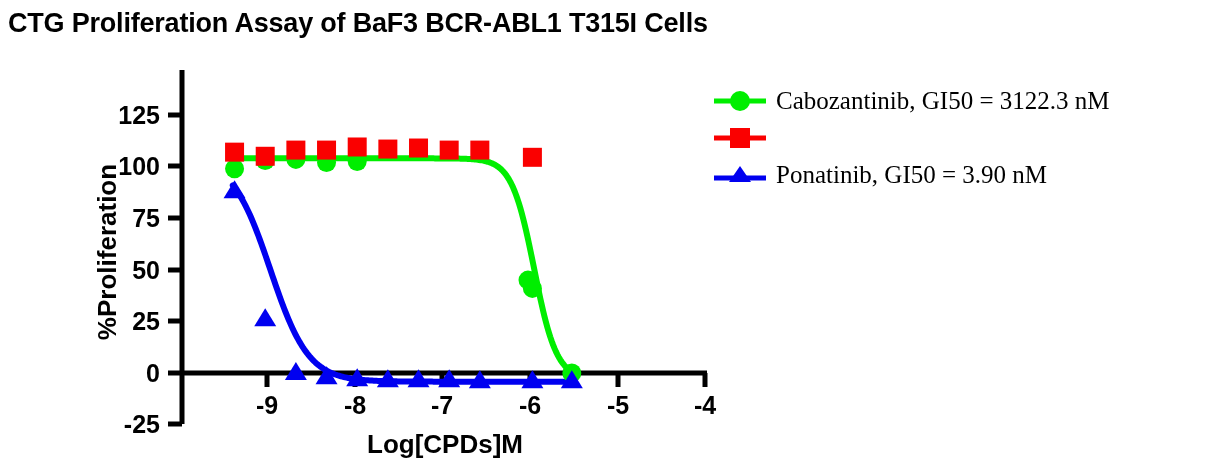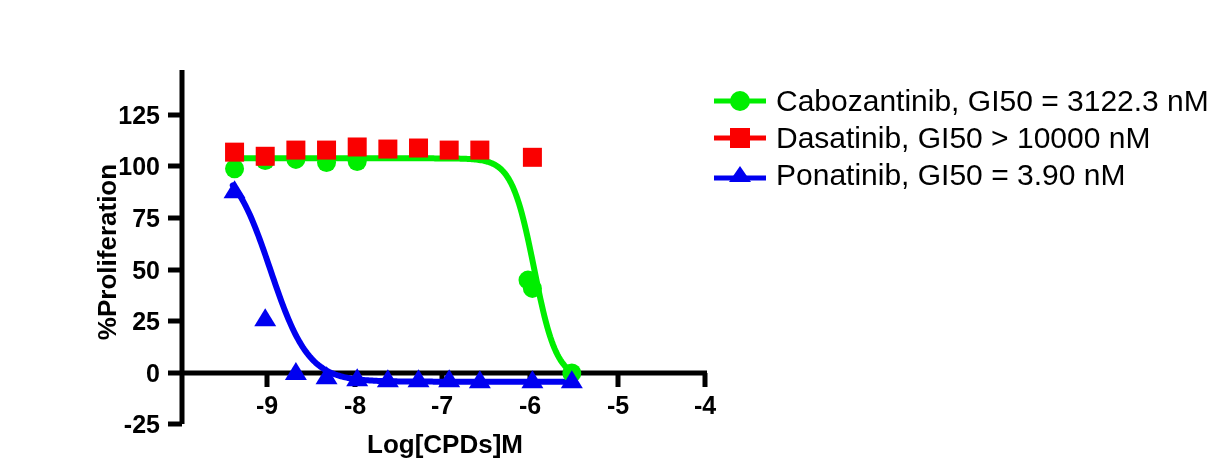--- a/index.html
+++ b/index.html
@@ -59,32 +59,33 @@
     align-items: center;
     height: 37px;
   }
   .legend-marker {
     width: 56px;
     height: 30px;
     flex: 0 0 56px;
     position: relative;
   }
   .legend-label {
-    font-size: 30px;
-    font-family: Liberation Sans, sans-serif;
+    font-size: 25px;
+    font-family: Liberation Serif, serif;
     color: #000000;
     white-space: nowrap;
     padding-left: 8px;
   }
 </style>
 </head>
 <body>
 
 <div id="figure">
 
+  <div class="chart-title">CTG Proliferation Assay of BaF3 BCR-ABL1 T315I Cells</div>
 
   <svg id="plot-svg" width="1213" height="464">
     <defs></defs>
 
     <line x1="182" y1="70" x2="182" y2="424" stroke="#000" stroke-width="5"></line>
 
     <line x1="182" y1="373" x2="707" y2="373" stroke="#000" stroke-width="5"></line>
 
     <g>
       <line x1="168" y1="115" x2="182" y2="115" stroke="#000" stroke-width="5"></line>
@@ -175,21 +176,20 @@
       </div>
       <div class="legend-label">Cabozantinib, GI50 = 3122.3 nM</div>
     </div>
     <div class="legend-row">
       <div class="legend-marker">
         <svg width="56" height="30">
           <line x1="2" y1="15" x2="54" y2="15" stroke="#fa0000" stroke-width="5"></line>
           <rect x="18" y="5" width="20" height="20" fill="#fa0000"></rect>
         </svg>
       </div>
-      <div class="legend-label">Dasatinib, GI50 &gt; 10000  nM</div>
     </div>
     <div class="legend-row">
       <div class="legend-marker">
         <svg width="56" height="30">
           <line x1="2" y1="18" x2="54" y2="18" stroke="#0000f0" stroke-width="5"></line>
           <polygon points="28,6 39,22 17,22" fill="#0000f0"></polygon>
         </svg>
       </div>
       <div class="legend-label">Ponatinib, GI50 = 3.90 nM</div>
     </div>

